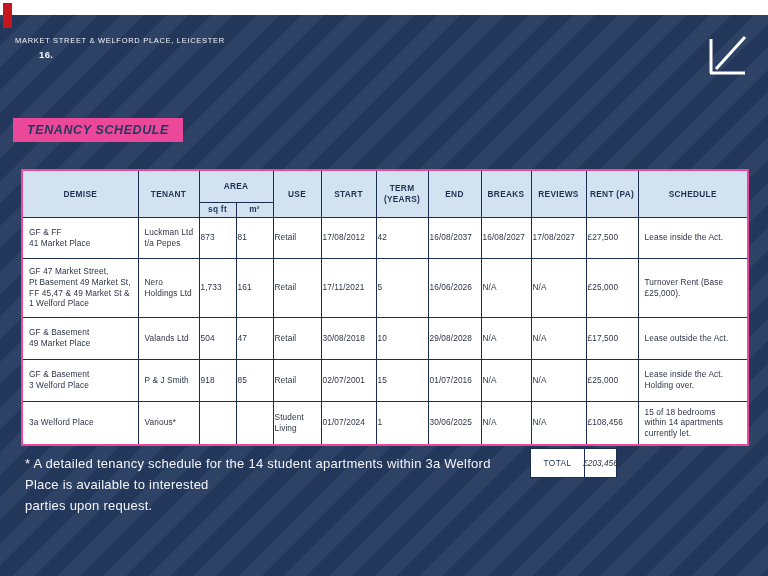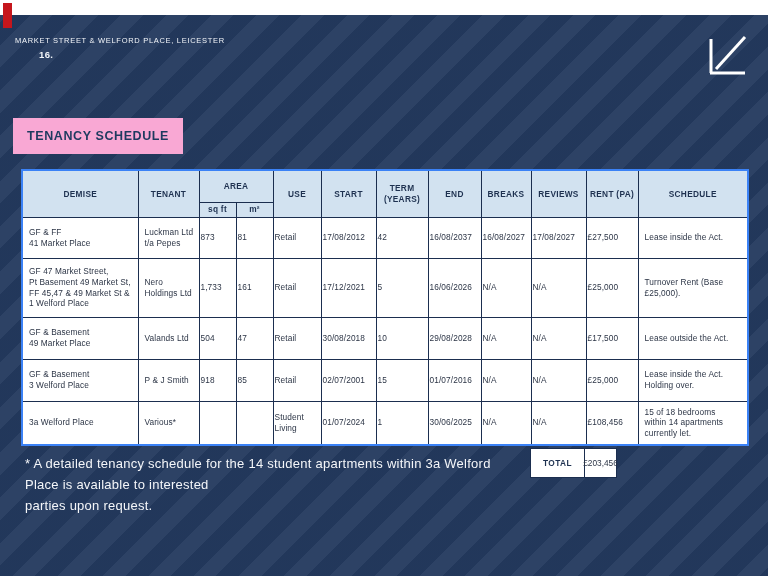--- a/index.html
+++ b/index.html
@@ -17,30 +17,30 @@
   .loc-line {
     position:absolute; left:15px; top:36px;
     color:#f2f5f9; font-size:7.5px; font-weight:normal; letter-spacing:0.7px;
   }
   .page-num {
     position:absolute; left:15px; top:49px;
     color:#f2f5f9; font-size:9.5px; font-weight:bold; letter-spacing:0.4px;margin-left:24px;
   }
   .corner-arrow { position:absolute; right:21px; top:29px; width:38px; height:47px; }
   .title-box {
-    position:absolute; left:13px; top:118px; width:170px; height:36px;
-    background:#f9a8d4; display:flex; align-items:center; justify-content:center;
+    position:absolute; left:13px; top:118px; width:170px; height:24px;
+    background:#ec4899; display:flex; align-items:center; justify-content:center;font-style:italic;
   }
   .title-box span {
     color:#1e3a5f; font-size:12.5px; font-weight:bold; letter-spacing:0.6px; white-space:nowrap;
   }
   .table-wrap { position:absolute; left:21px; top:169px; }
   table {
     border-collapse:collapse; table-layout:fixed; width:728px;
-    border:2px solid #3b82f6; background:#0369a1;
+    border:2px solid #ec4899; background:#0369a1;
   }
   th, td { border:1px solid #1b2e4f; vertical-align:middle; white-space:pre-line; }
   thead th {
     background:#d2e2f0; color:#1e3150; font-size:8.3px; font-weight:bold;
     letter-spacing:0.3px; text-align:center; padding:1px 2px; line-height:1.25;
   }
   tr.h1 { height:32px; } tr.h2 { height:15px; }
   tbody td {
     background:#ffffff; color:#2c3546; font-size:8.3px; text-align:left;
     padding:2px 1px; line-height:1.3; letter-spacing:0.1px;
@@ -50,22 +50,22 @@
   tr.r3 { height:42px; } tr.r4 { height:44px; }
   .footnote {
     position:absolute; left:25px; top:454px; width:480px;
     color:#f4f6f9; font-size:13px; line-height:1.6; letter-spacing:0.25px; white-space:pre-line;
   }
   .total-row { position:absolute; left:530px; top:448px; display:flex; }
   .total-cell {
     height:30px; background:#ffffff; border:1px solid #1b2e4f;
     display:flex; align-items:center; justify-content:center;
   }
-  .total-label { width:55px; color:#1e3150; font-size:8.3px; font-weight:bold; letter-spacing:0.4px; }
-  .total-value { width:33px; margin-left:-1px; color:#2c3546; font-size:8.3px; }
+  .total-label { width:55px; color:#1e3150; font-size:8.3px; font-weight:normal; letter-spacing:0.4px; }
+  .total-value { width:33px; margin-left:-1px; color:#2c3546; font-size:8.3px;font-style:italic; }
 </style>
 </head>
 <body>
 
 <div class="top-strip"></div>
 <div class="red-tab"></div>
 
 <div class="loc-line">MARKET STREET &amp; WELFORD PLACE, LEICESTER</div>
 <div class="page-num">16.</div>
 
@@ -135,21 +135,21 @@
     <tr class="r1">
       <td class="l">GF 47 Market Street,
 Pt Basement 49 Market St,
 FF 45,47 &amp; 49 Market St &amp;
 1 Welford Place</td>
       <td class="l">Nero
 Holdings Ltd</td>
       <td>1,733</td>
       <td>161</td>
       <td>Retail</td>
-      <td>17/12/2021</td>
+      <td>17/11/2021</td>
       <td>5</td>
       <td>16/06/2026</td>
       <td>N/A</td>
       <td>N/A</td>
       <td>£25,000</td>
       <td class="l">Turnover Rent (Base
 £25,000).</td>
     </tr>
     <tr class="r2">
       <td class="l">GF &amp; Basement

